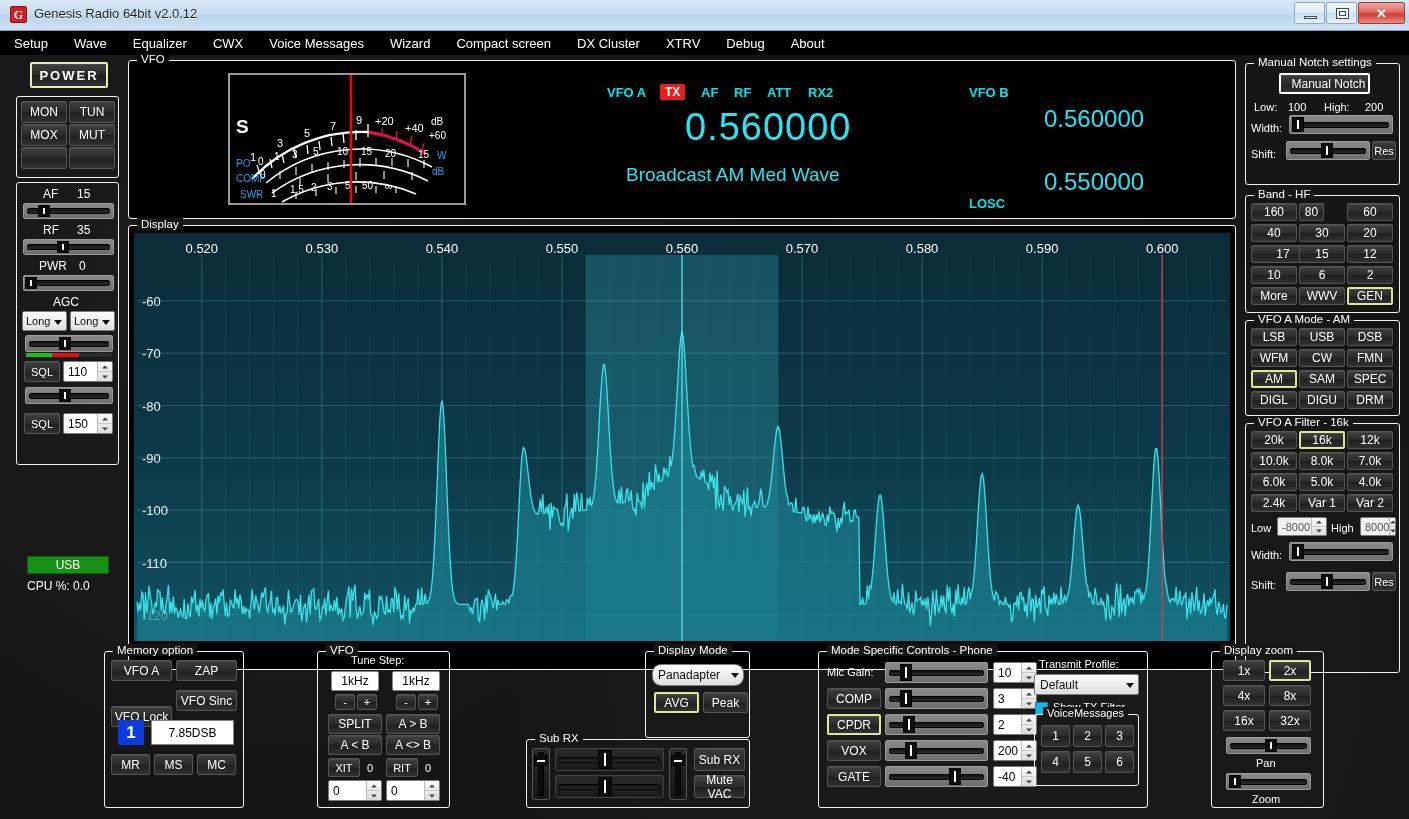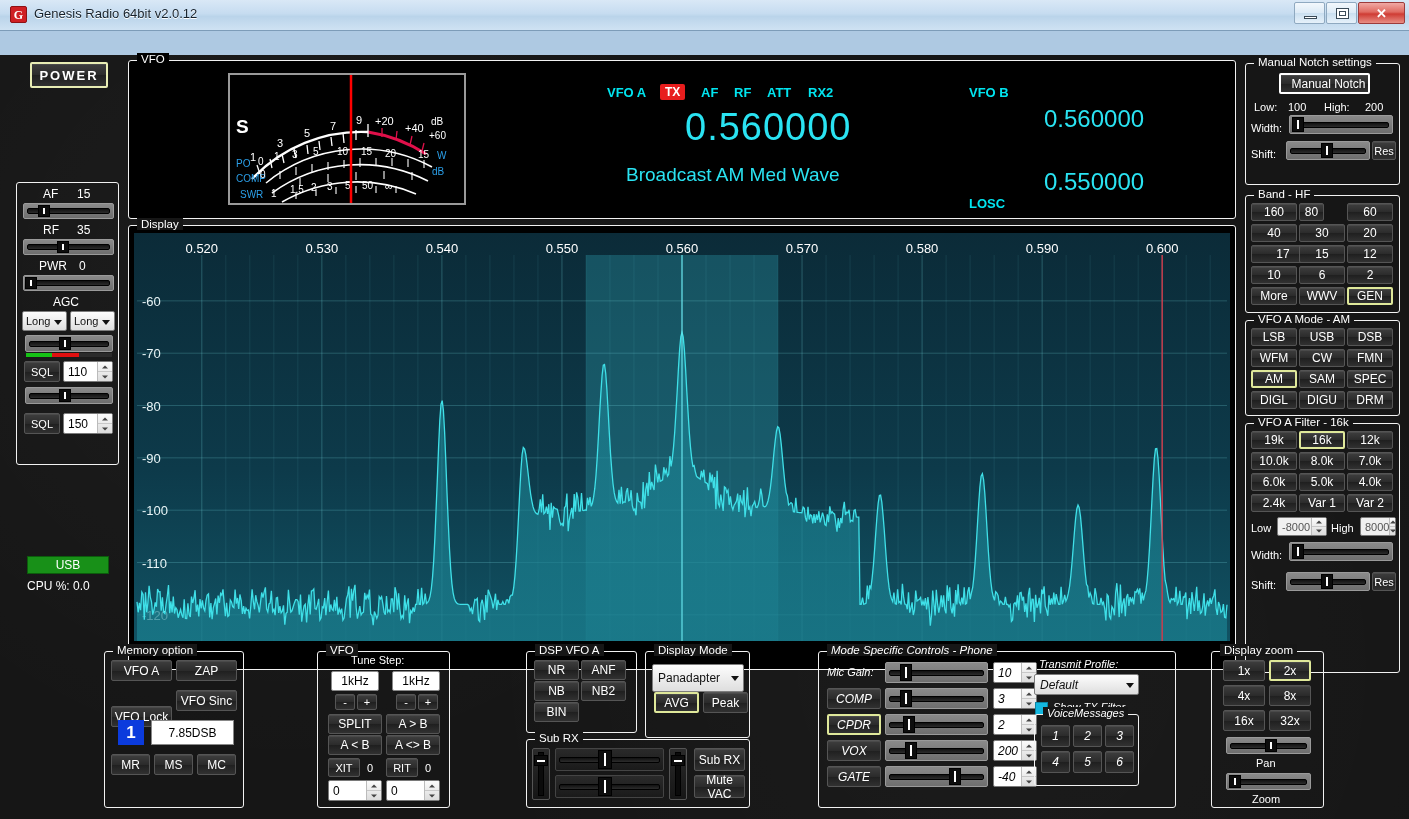--- a/index.html
+++ b/index.html
@@ -115,28 +115,57 @@
         </div>
       <div class="winbtn">
           <span class="maxglyph"></span>
         </div>
       <div class="winbtn close">
           <i>✕</i>
         </div>
     </div>
   </div>
 
+  <div id="menubar">
+    <div class="menuitem">Setup</div>
+    <div class="menuitem">Wave</div>
+    <div class="menuitem">Equalizer</div>
+    <div class="menuitem">CWX</div>
+    <div class="menuitem">Voice Messages</div>
+    <div class="menuitem">Wizard</div>
+    <div class="menuitem">Compact screen</div>
+    <div class="menuitem">DX Cluster</div>
+    <div class="menuitem">XTRV</div>
+    <div class="menuitem">Debug</div>
+    <div class="menuitem">About</div>
+  </div>
 
   <div id="bodyarea">
 
     <div class="btn lit" style="position:absolute;left:30px;top:7px;width:78px;height:26px;font-weight:bold;letter-spacing:2px;
                 border:2px solid #e8edb4;font-size:13px;">
       <span>POWER</span>
     </div>
 
+    <div class="group" style="left:16px;top:41px;width:103px;height:82px;">
+      <div class="btn" style="position:absolute;left:4px;top:4px;width:46px;height:22px;">
+          <span>MON</span>
+        </div>
+      <div class="btn" style="position:absolute;left:52px;top:4px;width:46px;height:22px;">
+          <span>TUN</span>
+        </div>
+      <div class="btn" style="position:absolute;left:4px;top:27px;width:46px;height:22px;">
+          <span>MOX</span>
+        </div>
+      <div class="btn" style="position:absolute;left:52px;top:27px;width:46px;height:22px;">
+          <span>MUT</span>
+        </div>
+      <div class="btn" style="position:absolute;left:4px;top:50px;width:46px;height:22px;"></div>
+      <div class="btn" style="position:absolute;left:52px;top:50px;width:46px;height:22px;"></div>
+    </div>
 
     <div class="group" style="left:16px;top:127px;width:103px;height:283px;">
       <div class="lbl" style="left:26px;top:4px;">AF</div>
       <div class="lbl" style="left:60px;top:4px;">15</div>
       <div class="hsl" style="position:absolute;left:6px;top:20px;width:91px;height:16px;">
         <div class="track"></div>
         <div class="knob" style="left:14px;"></div>
       </div>
       <div class="lbl" style="left:26px;top:40px;">RF</div>
       <div class="lbl" style="left:60px;top:40px;">35</div>
@@ -520,21 +549,21 @@
           <div class="btn" style="position: absolute; left: 96px; top: 63px; width: 46px; height: 18px; font-size: 12px;">
             <span>DRM</span>
           </div>
         </div>
     </div>
 
     <div class="group" style="left:1245px;top:368px;width:155px;height:250px;">
       <div class="gtitle">VFO A Filter - 16k</div>
       <div id="filter-grid" style="position:absolute;left:5px;top:7px;width:144px;height:83px;">
           <div class="btn" style="position: absolute; left: 0px; top: 0px; width: 46px; height: 18px; font-size: 12px;">
-            <span>19k</span>
+            <span>20k</span>
           </div>
           <div class="btn sel" style="position: absolute; left: 48px; top: 0px; width: 46px; height: 18px; font-size: 12px;">
             <span>16k</span>
           </div>
           <div class="btn" style="position: absolute; left: 96px; top: 0px; width: 46px; height: 18px; font-size: 12px;">
             <span>12k</span>
           </div>
           <div class="btn" style="position: absolute; left: 0px; top: 21px; width: 46px; height: 18px; font-size: 12px;">
             <span>10.0k</span>
           </div>
@@ -677,42 +706,24 @@
       </div>
       <div class="numfield" style="position:absolute;left:68px;top:128px;width:54px;height:21px;">
         <div class="nv">0</div>
         <div class="spin">
             <div></div>
             <div></div>
           </div>
       </div>
     </div>
 
-    <div class="group" style="left:526px;top:596px;width:111px;height:82px;">
-      <div class="gtitle">DSP VFO A</div>
-      <div class="btn" style="position:absolute;left:7px;top:8px;width:45px;height:20px;">
-          <span>NR</span>
-        </div>
-      <div class="btn" style="position:absolute;left:54px;top:8px;width:45px;height:20px;">
-          <span>ANF</span>
-        </div>
-      <div class="btn" style="position:absolute;left:7px;top:29px;width:45px;height:20px;">
-          <span>NB</span>
-        </div>
-      <div class="btn" style="position:absolute;left:54px;top:29px;width:45px;height:20px;">
-          <span>NB2</span>
-        </div>
-      <div class="btn" style="position:absolute;left:7px;top:50px;width:45px;height:20px;">
-          <span>BIN</span>
-        </div>
-    </div>
 
     <div class="group" style="left:645px;top:596px;width:105px;height:87px;">
       <div class="gtitle">Display Mode</div>
-      <div class="combo" style="position:absolute;left:6px;top:12px;width:92px;height:28px;">
+      <div class="combo" style="position:absolute;left:6px;top:12px;width:92px;height:22px;border-radius:9px;">
         <span class="cvtxt">Panadapter</span>
         <span class="carrow"></span>
       </div>
       <div class="btn sel" style="position:absolute;left:8px;top:40px;width:45px;height:21px;">
           <span>AVG</span>
         </div>
       <div class="btn" style="position:absolute;left:57px;top:40px;width:45px;height:21px;">
           <span>Peak</span>
         </div>
     </div>
@@ -736,21 +747,21 @@
         <div class="vknob" style="top:6px;"></div>
       </div>
       <div class="btn" style="position:absolute;left:167px;top:8px;width:51px;height:23px;">
           <span>Sub RX</span>
         </div>
       <div class="btn" style="position:absolute;left:167px;top:35px;width:51px;height:23px;">
           <span>Mute VAC</span>
         </div>
     </div>
 
-    <div class="group" style="left:818px;top:596px;width:358px;height:157px;font-style:italic;">
+    <div class="group" style="left:818px;top:596px;width:330px;height:157px;">
       <div class="gtitle">Mode Specific Controls - Phone</div>
       <div id="msrows" style="position:absolute;left:0;top:0;width:212px;height:157px;">
           <div class="lbl sm" style="position: absolute; left: 8px; top: 14px;">Mic Gain:</div>
           <div class="hsl" style="position: absolute; left: 66px; top: 10px; width: 103px; height: 21px;">
             <div class="track"></div>
             <div class="knob" style="left: 13.56px;"></div>
           </div>
           <div class="numfield" style="position: absolute; left: 174px; top: 10px; width: 44px; height: 21px;">
             <div class="nv">10</div>
             <div class="spin">

